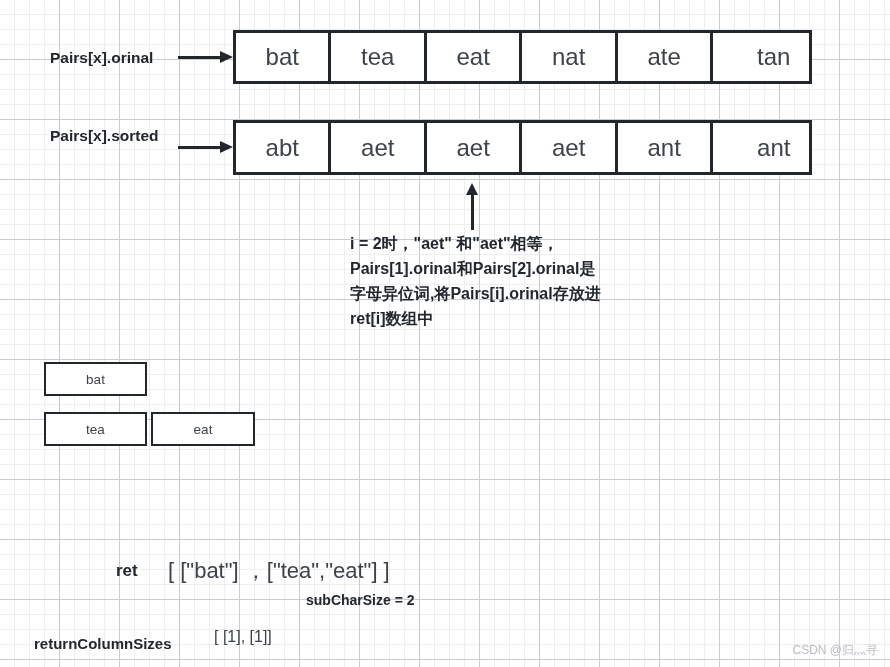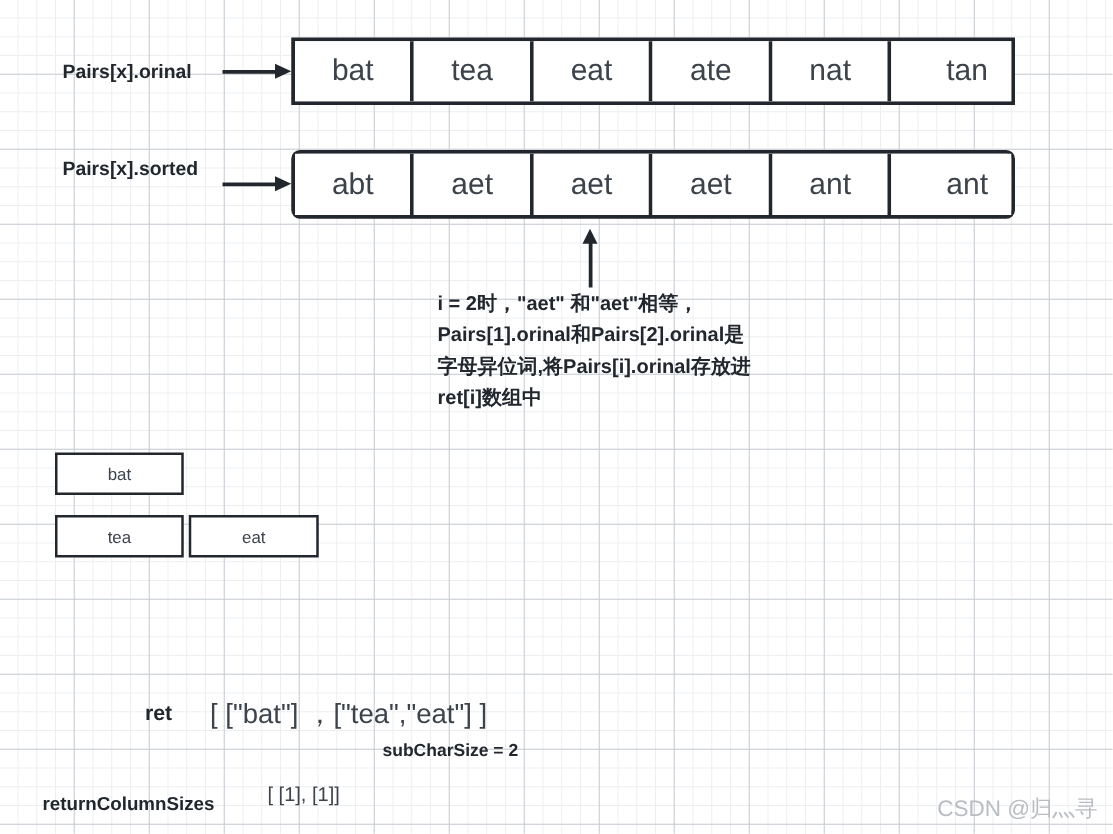--- a/index.html
+++ b/index.html
@@ -44,21 +44,21 @@
     display: flex;
     align-items: center;
     justify-content: center;
     font-size: 24px;
     color: #3d434a;
     background: #ffffff;
   }
   .strip .cell:last-child { border-right: none; padding-left: 25px; }
 
   #strip-orinal { left: 233px; top: 30px;  width: 579px; height: 54px; }
-  #strip-sorted { left: 233px; top: 120px; width: 579px; height: 55px; border-radius: 7px; }
+  #strip-sorted { left: 233px; top: 120px; width: 579px; height: 55px; }
 
   
   .row-label {
     position: absolute;
     font-size: 15.5px;
     font-weight: bold;
     color: #22272e;
     white-space: nowrap;
   }
   #label-orinal { left: 50px; top: 49px; }
@@ -200,41 +200,41 @@
     font-size: 16px;
     color: #3d434a;
     white-space: nowrap;
   }
 
   
   #watermark {
     position: absolute;
     right: 12px;
     bottom: 8px;
-    font-size: 18px;
+    font-size: 12px;
     color: #b9bdc2;
     white-space: nowrap;
   }
 </style>
 </head>
 <body>
 
 <div id="canvas">
 
   <div id="label-orinal" class="row-label">Pairs[x].orinal</div>
   <div id="arrow-orinal" class="h-arrow">
     <div class="shaft"></div>
     <div class="head"></div>
   </div>
   <div id="strip-orinal" class="strip">
     <div class="cell">bat</div>
     <div class="cell">tea</div>
     <div class="cell">eat</div>
+    <div class="cell">nat</div>
     <div class="cell">ate</div>
-    <div class="cell">nat</div>
     <div class="cell">tan</div>
   </div>
 
   <div id="label-sorted" class="row-label">Pairs[x].sorted</div>
   <div id="arrow-sorted" class="h-arrow">
     <div class="shaft"></div>
     <div class="head"></div>
   </div>
   <div id="strip-sorted" class="strip">
     <div class="cell">abt</div>

